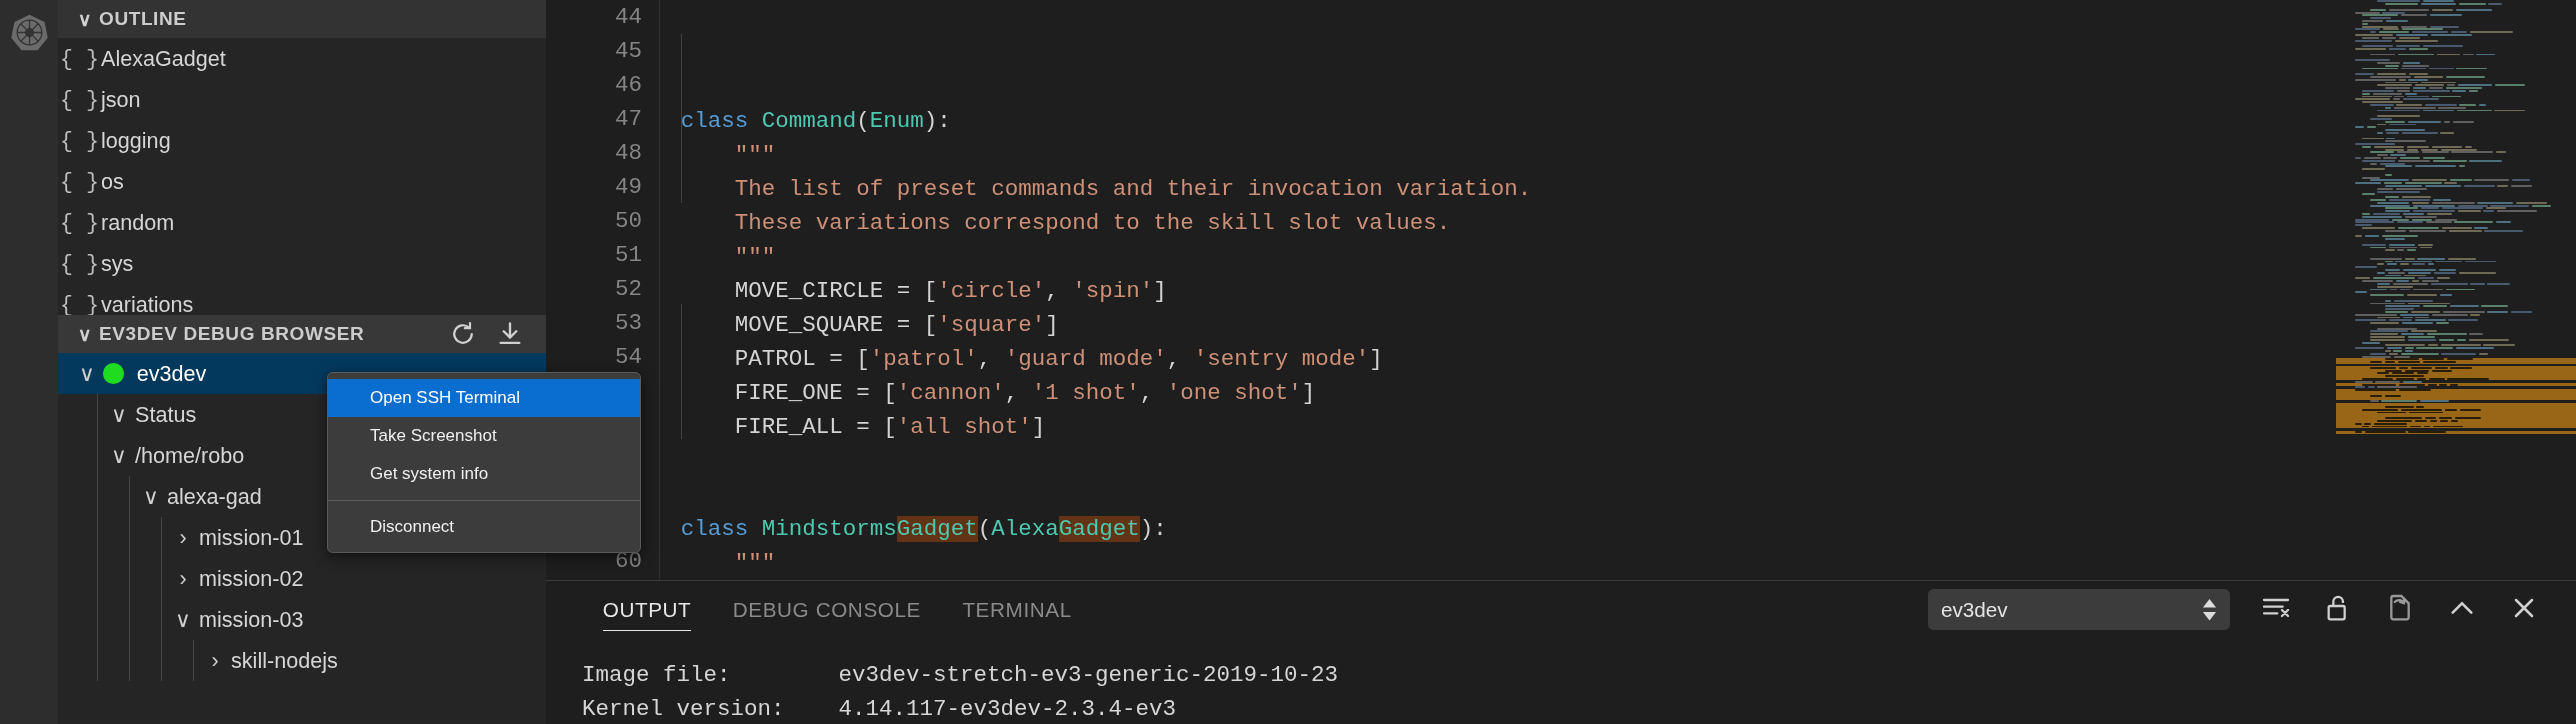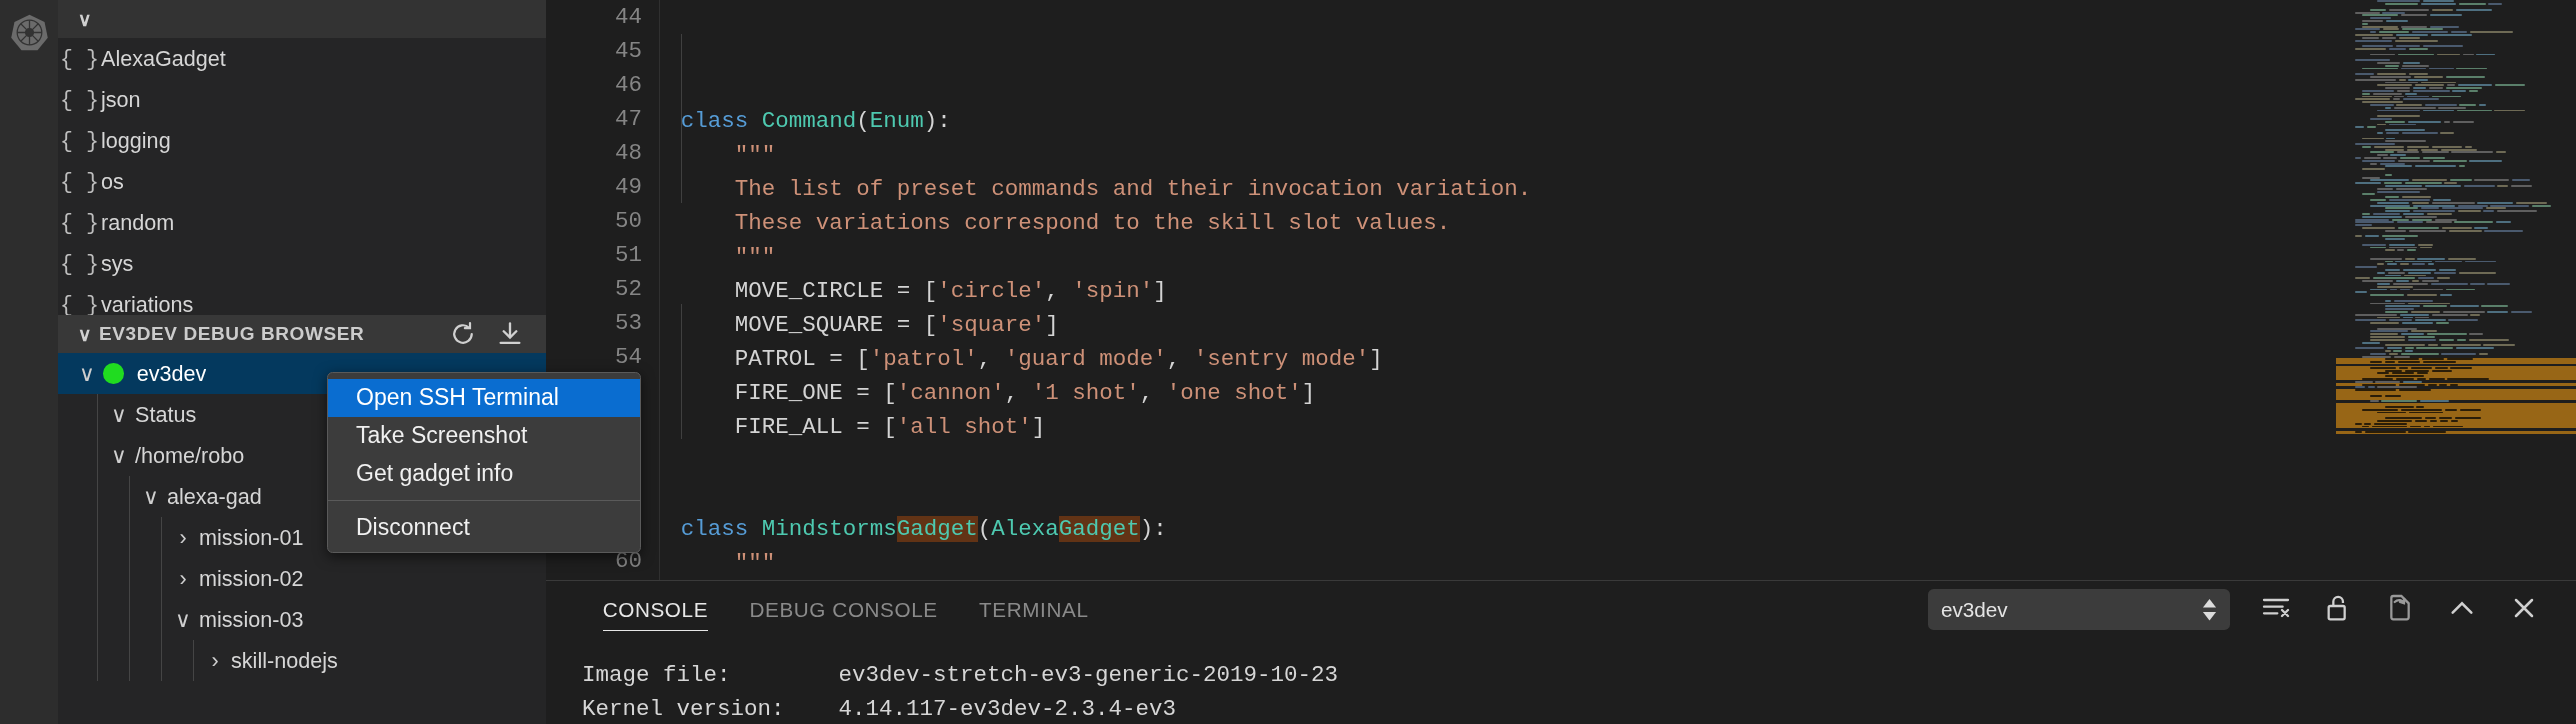--- a/index.html
+++ b/index.html
@@ -57,22 +57,22 @@
   .outline-row .sym { width: 43px; text-align: center; color: #bdbdbd; font-family: "Liberation Mono", monospace; font-size: 21.6px; }
 
   
   .ctx-menu {
     position: absolute; left: 269px; top: 372px; width: 314px;
     background: #3c3c3c; border: 0.9px solid #5a5a5a; border-radius: 5.6px;
     box-shadow: 0 3.8px 13px rgba(0,0,0,.55);
     padding: 5.6px 0; z-index: 50;
   }
   .ctx-item {
-    height: 38px; display: flex; align-items: center; padding-left: 28px;
-    color: #f0f0f0; font-size: 23px; white-space: nowrap;
+    height: 38px; display: flex; align-items: center; padding-left: 42px;
+    color: #f0f0f0; font-size: 17px; white-space: nowrap;
   }
   .ctx-item.active { background: #0a6dd0; color: #fff; }
   .ctx-sep { height: 0.9px; background: #5a5a5a; margin: 7.5px 0; }
 
   
   .editor-col { flex: 1 1 auto; display: flex; flex-direction: column; min-width: 0; background: #1e1e1e; }
   .editor-area { position: relative; height: 582px; display: flex; background: #1e1e1e; overflow: hidden; }
 
   .gutter {
     width: 113px; flex: 0 0 113px; padding-top: 0; text-align: right;
@@ -154,20 +154,21 @@
           <path d="M12 4.8V9.6M12 14.4v4.8M4.8 12h4.8M14.4 12h4.8M6.9 6.9l3.4 3.4M13.7 13.7l3.4 3.4M17.1 6.9l-3.4 3.4M10.3 13.7l-3.4 3.4"></path>
         </g>
       </svg>
     </div>
   </div>
 
   <div class="sidebar">
 
     <div class="section-header first">
       <span class="twisty">∨</span>
+      <span class="section-title">OUTLINE</span>
     </div>
     <div class="outline-list" id="outline-list">
         <div class="outline-row">
           <span class="sym">{ }</span>
           <span class="label">AlexaGadget</span>
         </div>
         <div class="outline-row">
           <span class="sym">{ }</span>
           <span class="label">json</span>
         </div>
@@ -263,21 +264,21 @@
           <span class="guide" style="left: 135px;"></span>
           <span class="row-twisty" style="margin-left: 141px;">›</span>
           <span class="label">skill-nodejs</span>
         </div>
       </div>
 
     <div class="ctx-menu">
       <div id="ctx-items">
           <div class="ctx-item active">Open SSH Terminal</div>
           <div class="ctx-item">Take Screenshot</div>
-          <div class="ctx-item">Get gadget info</div>
+          <div class="ctx-item">Get system info</div>
           <div class="ctx-sep"></div>
           <div class="ctx-item">Disconnect</div>
         </div>
     </div>
   </div>
 
   <div class="editor-col">
 
     <div class="editor-area">
       <div class="gutter" id="gutter">
@@ -1011,21 +1012,21 @@
             <span class="mm-seg" style="width: 41px; background: rgb(42, 29, 8);"></span>
             <span class="mm-seg" style="width: 38px; background: rgb(42, 29, 8);"></span>
           </div>
         </div>
     </div>
 
     <div class="panel">
       <div class="panel-bar">
         <div class="panel-tabs" id="panel-tabs">
             <div class="p-tab active">
-              <span>CONSOLE</span>
+              <span>OUTPUT</span>
             </div>
             <div class="p-tab">
               <span>DEBUG CONSOLE</span>
             </div>
             <div class="p-tab">
               <span>TERMINAL</span>
             </div>
           </div>
         <div class="panel-actions">
           <div class="p-select">

